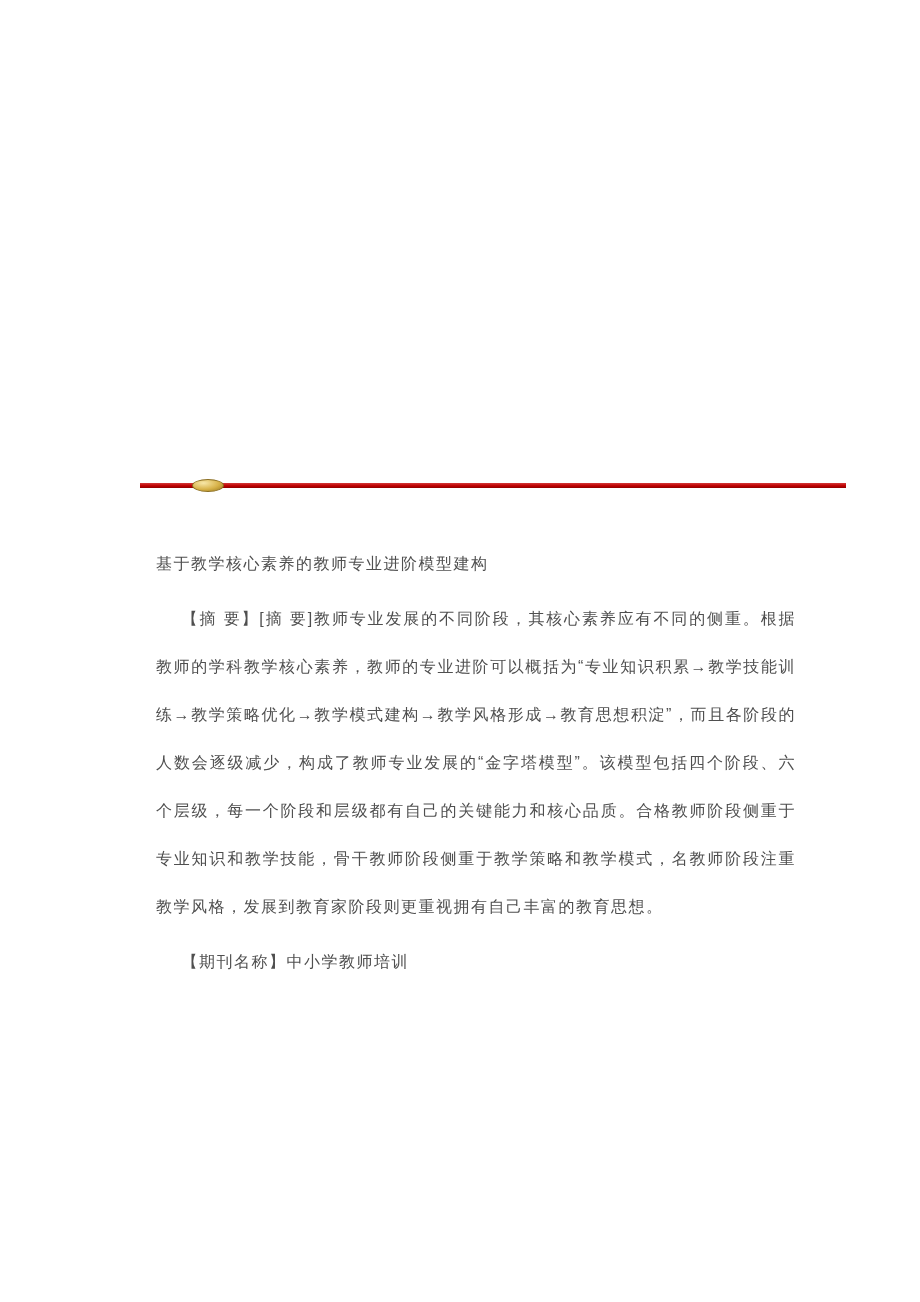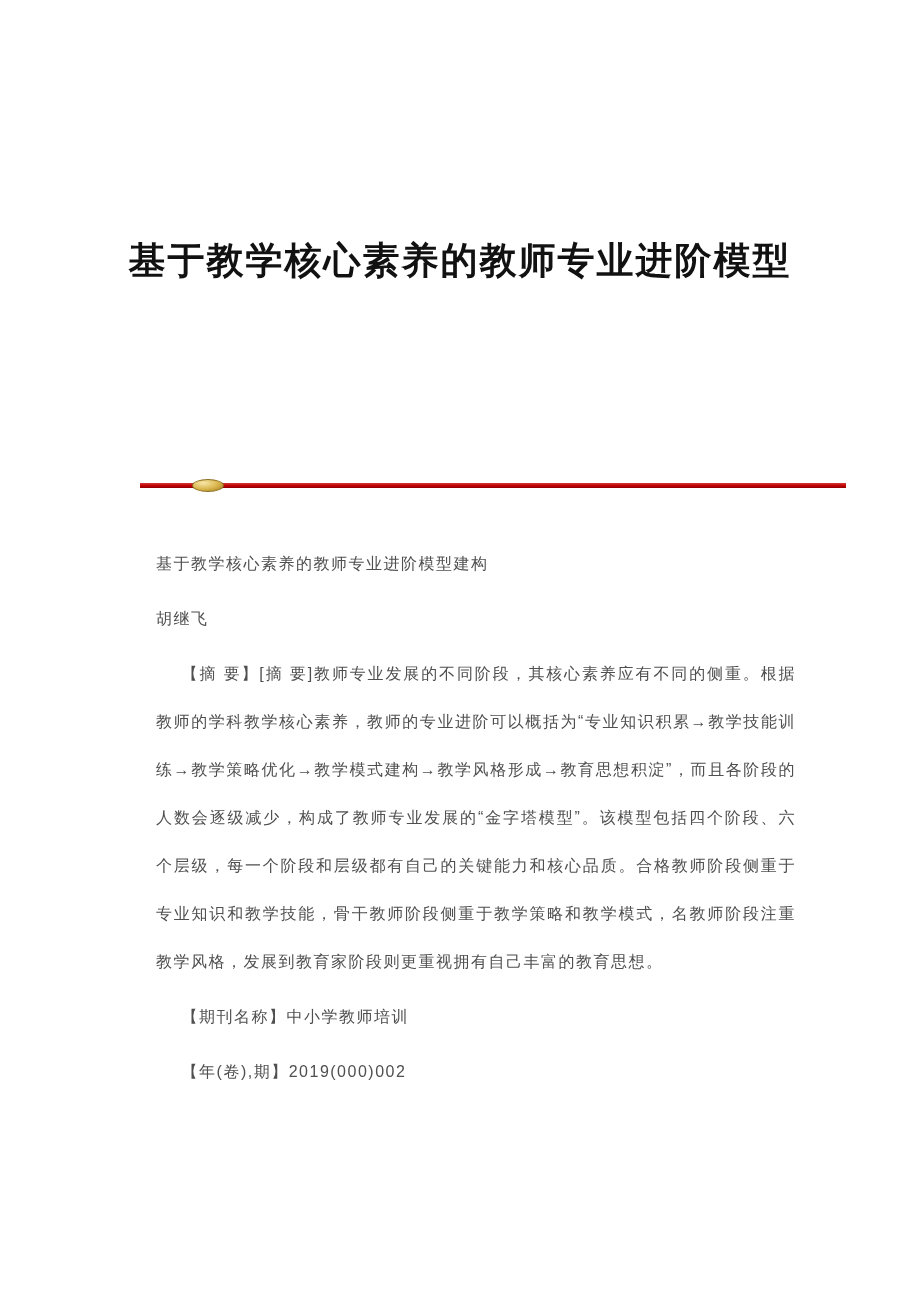--- a/index.html
+++ b/index.html
@@ -81,29 +81,26 @@
   .doc-body p.indent {
     text-indent: 1.6em;
   }
 </style>
 </head>
 <body>
 
 <div class="page">
 
   <h1 class="doc-title">
-    <span class="title-line">基于教学核心素养的教师专业进阶模型</span>
   </h1>
 
   <div class="divider">
     <span class="divider-line"></span>
     <span class="divider-ornament"></span>
   </div>
 
   <div class="doc-body">
     <p>基于教学核心素养的教师专业进阶模型建构</p>
-    <p>胡继飞</p>
     <p class="indent">【摘 要】[摘 要]教师专业发展的不同阶段，其核心素养应有不同的侧重。根据教师的学科教学核心素养，教师的专业进阶可以概括为“专业知识积累→教学技能训练→教学策略优化→教学模式建构→教学风格形成→教育思想积淀”，而且各阶段的人数会逐级减少，构成了教师专业发展的“金字塔模型”。该模型包括四个阶段、六个层级，每一个阶段和层级都有自己的关键能力和核心品质。合格教师阶段侧重于专业知识和教学技能，骨干教师阶段侧重于教学策略和教学模式，名教师阶段注重教学风格，发展到教育家阶段则更重视拥有自己丰富的教育思想。</p>
     <p class="indent">【期刊名称】中小学教师培训</p>
-    <p class="indent">【年(卷),期】2019(000)002</p>
   </div>
 
 </div>
 
 </body></html>

